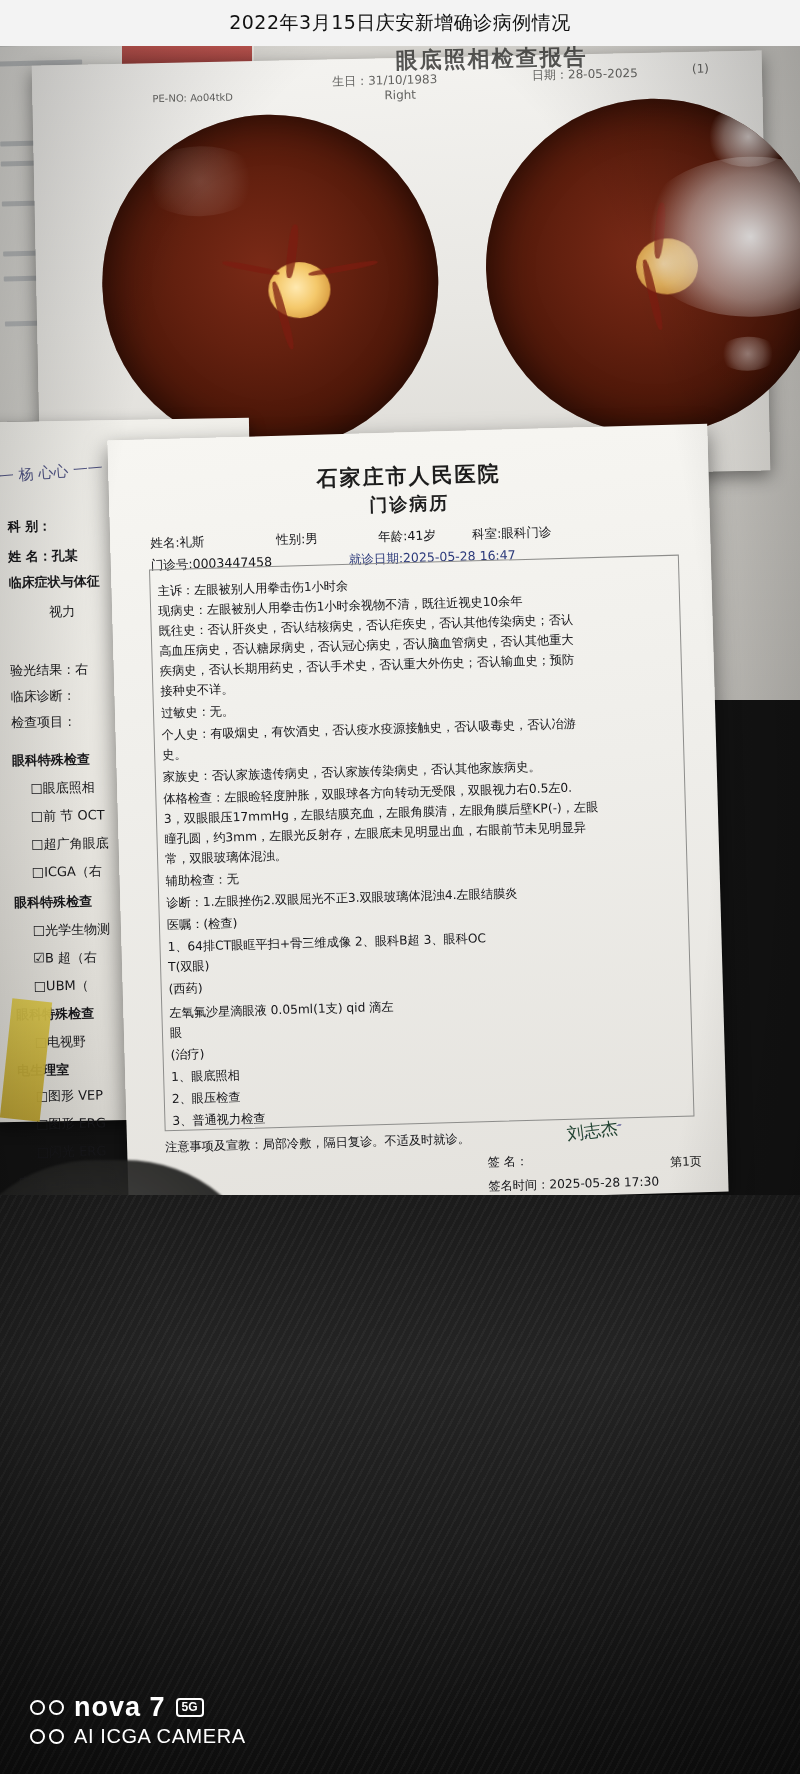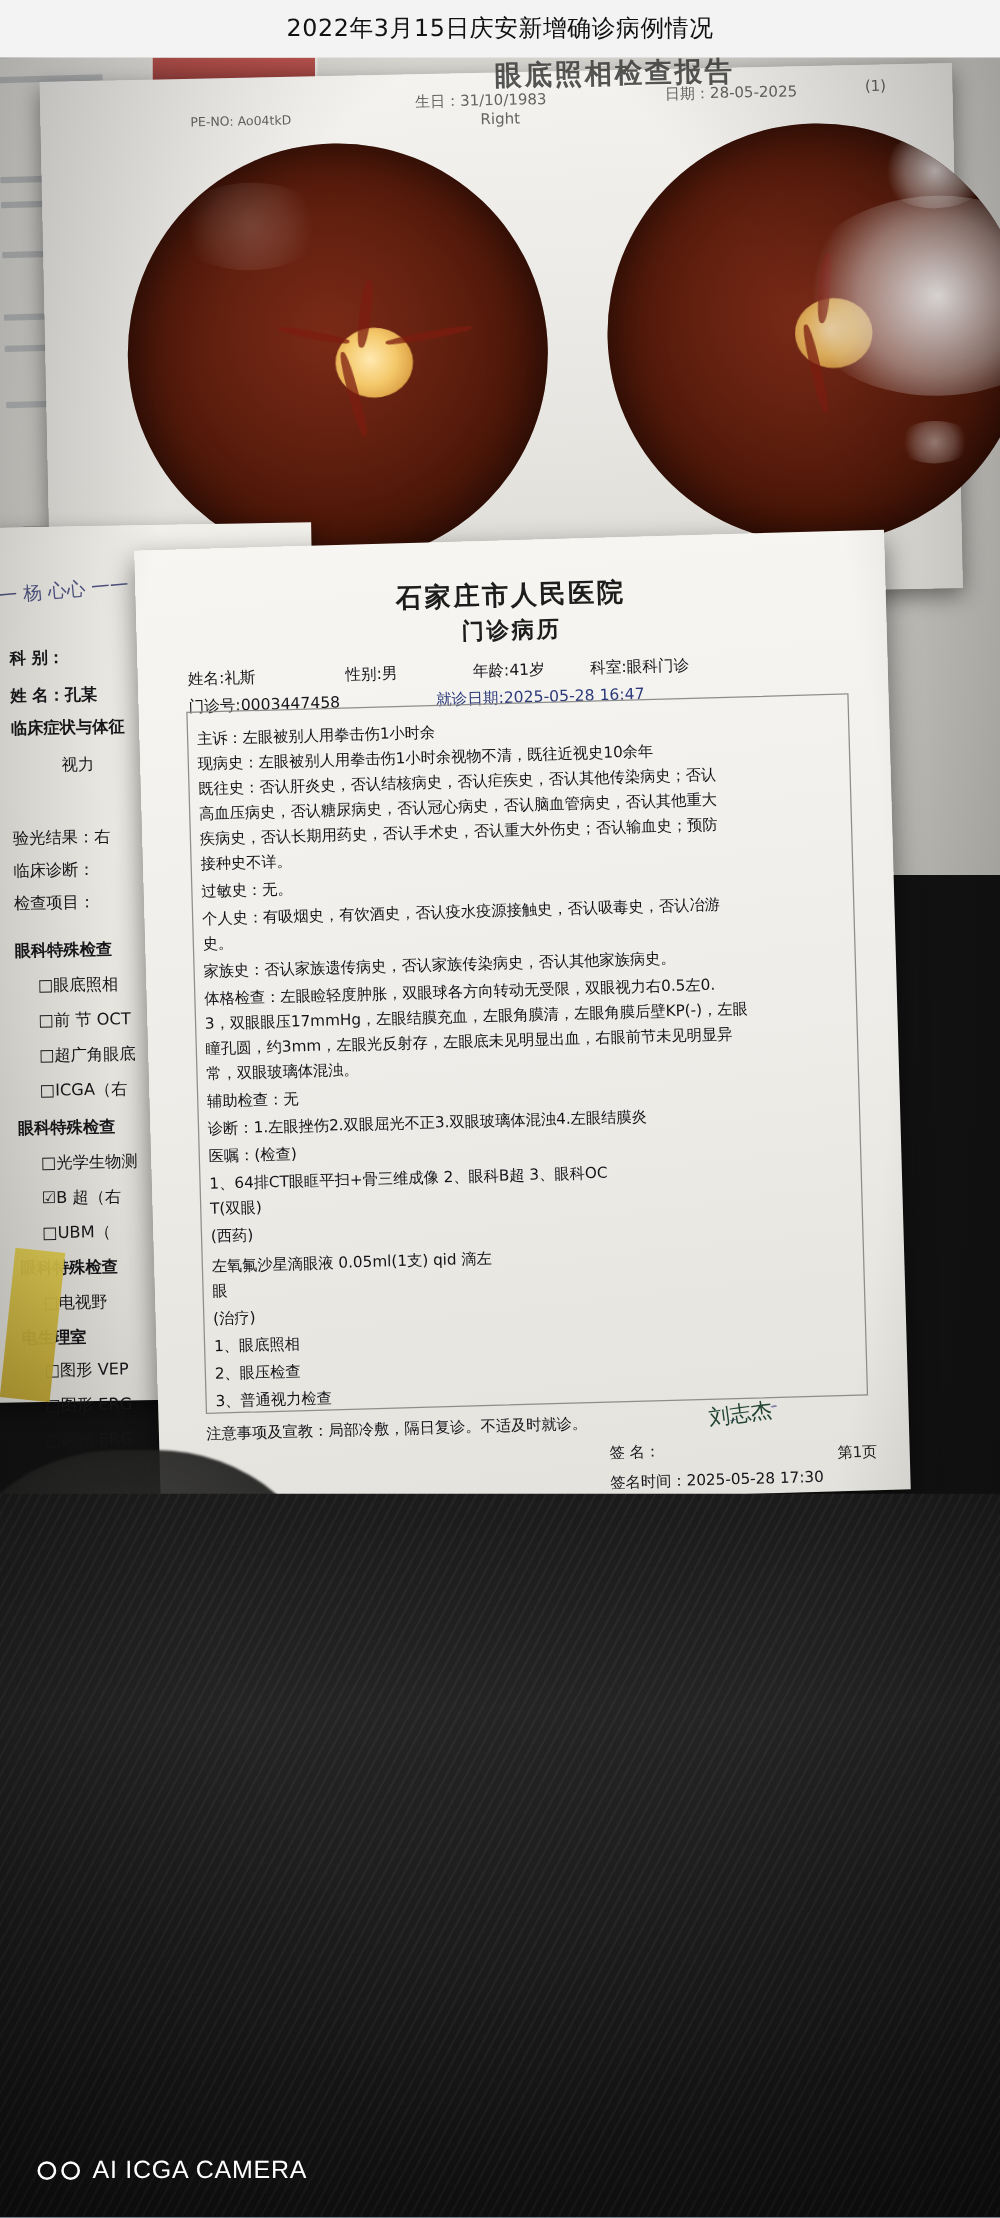--- a/index.html
+++ b/index.html
@@ -1,18 +1,18 @@
 <!DOCTYPE html>
 <html lang="zh"><head>
 <meta charset="utf-8">
 <title>photo</title>
 <style>
   html,body{margin:0;padding:0;background:#fff;}
   body{width:800px;height:1774px;overflow:hidden;font-family:"Liberation Sans",sans-serif;}
-  .stage{position:relative;width:800px;height:1774px;background:#0369a1;overflow:hidden;}
+  .stage{position:relative;width:800px;height:1774px;background:#ec4899;overflow:hidden;}
 
   
   .headline{
     position:absolute;left:0;top:0;width:800px;height:46px;
     background:#f3f3f3;display:flex;align-items:center;justify-content:center;
     z-index:40;
   }
   .headline span{
     font-family:"DejaVu Sans",sans-serif;
     font-size:19px;color:#111;letter-spacing:.5px;white-space:nowrap;
@@ -336,20 +336,28 @@
 
     <div class="yellow-patch"></div>
     <div class="knee"></div>
 
     <div class="cloth"></div>
 
     <div class="vignette"></div>
   </div>
 
   <div class="watermark">
+    <div class="wm-row1">
+      <div class="wm-dots">
+          <i></i>
+          <i></i>
+        </div>
+      <div class="wm-nova">nova 7</div>
+      <div class="wm-5g">5G</div>
+    </div>
     <div class="wm-row2">
       <div class="wm-dots">
           <i></i>
           <i></i>
         </div>
       <div class="wm-ai">AI ICGA CAMERA</div>
     </div>
   </div>
 
 </div>

